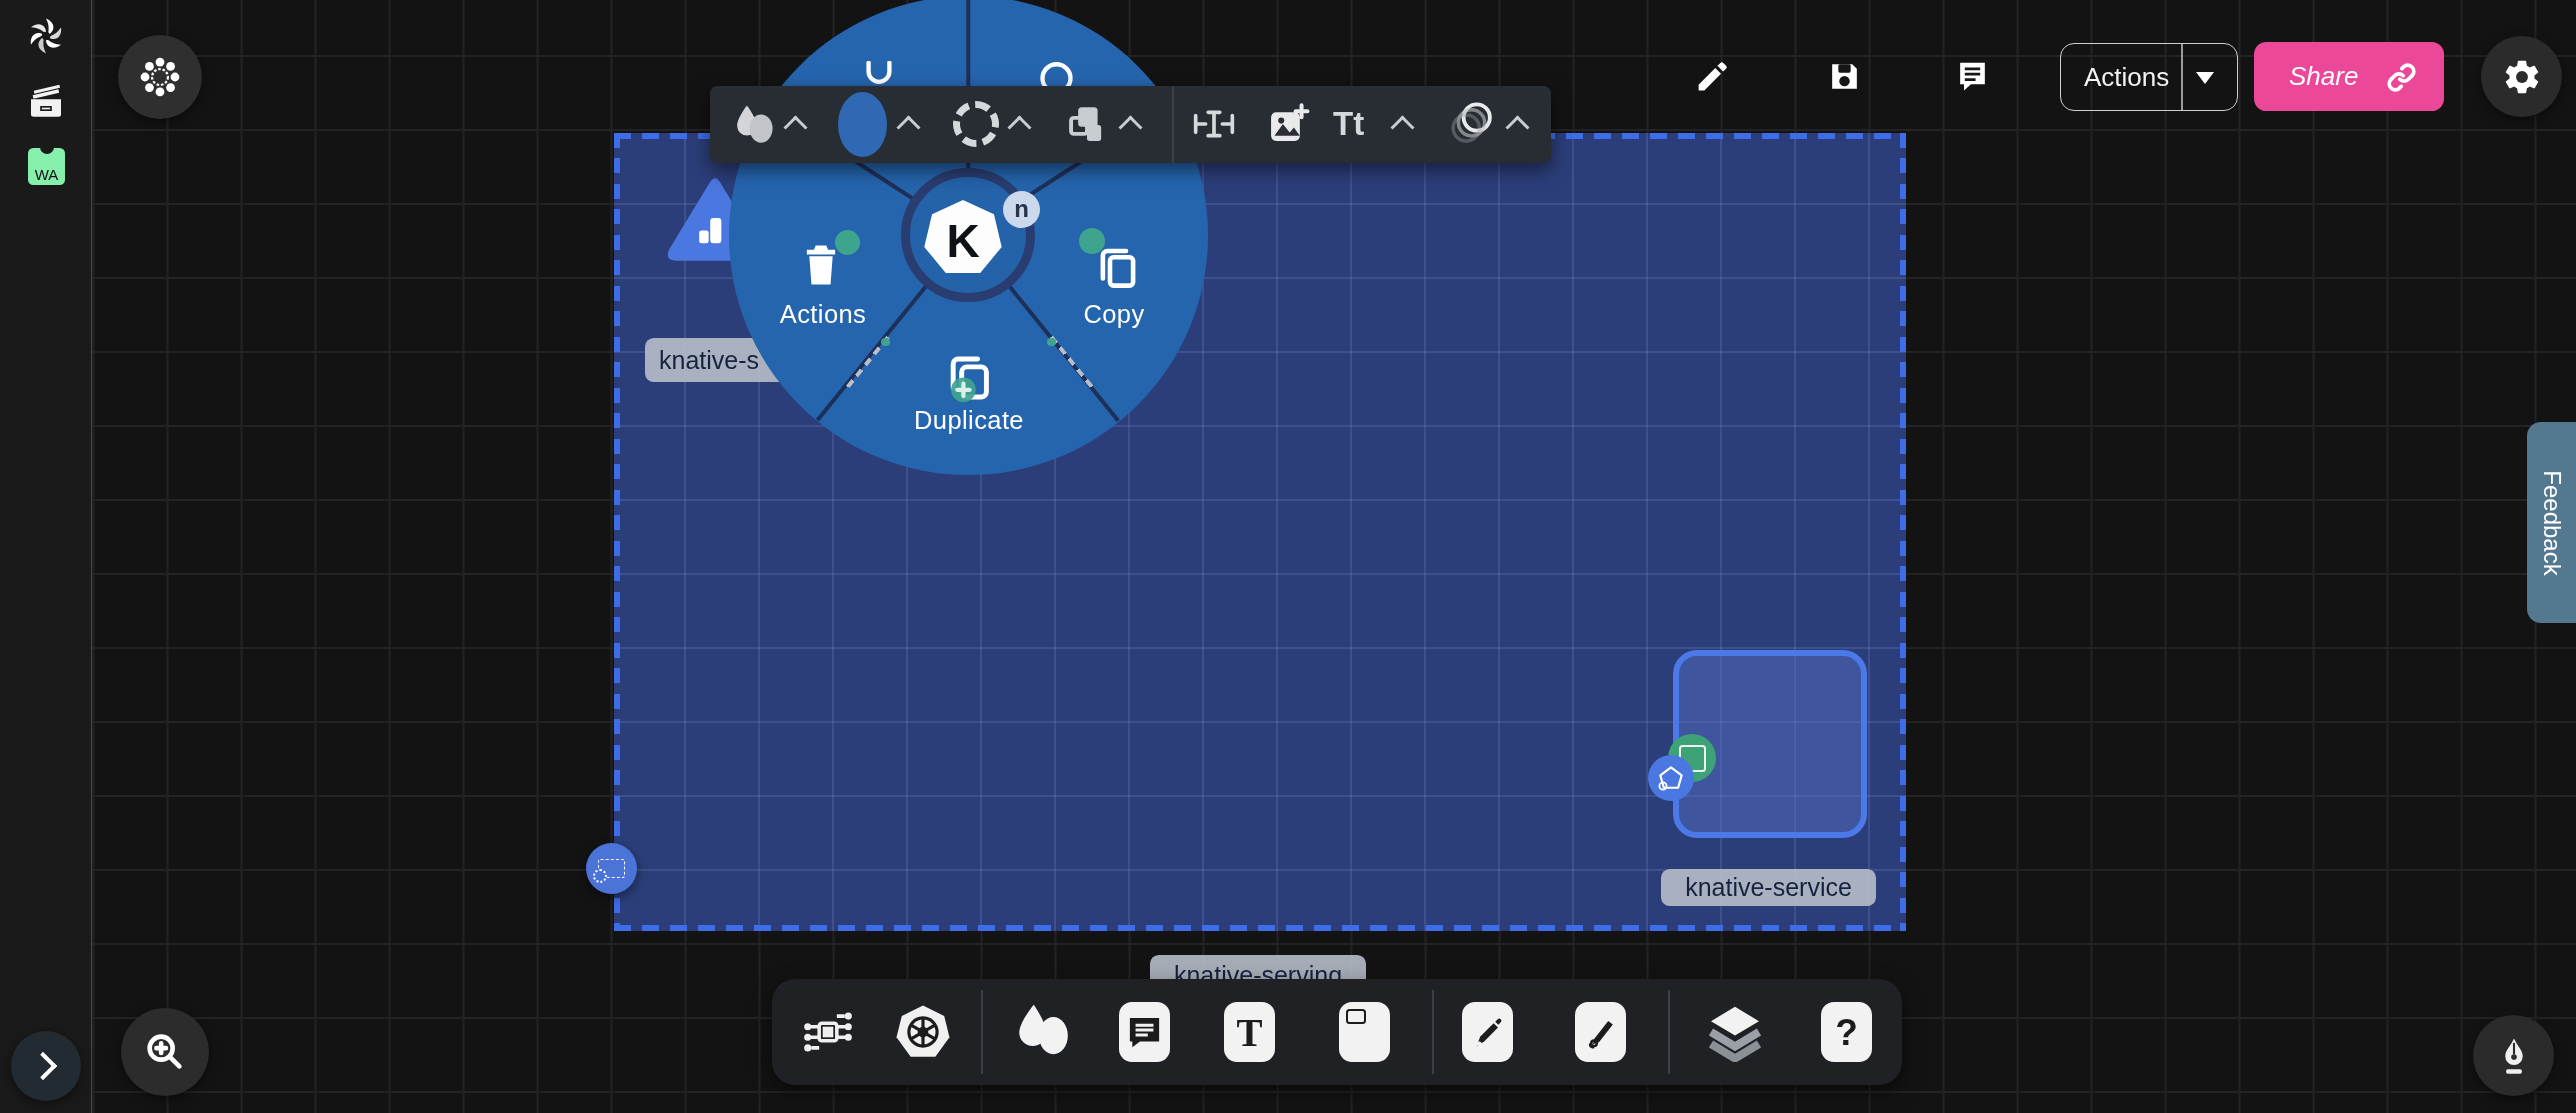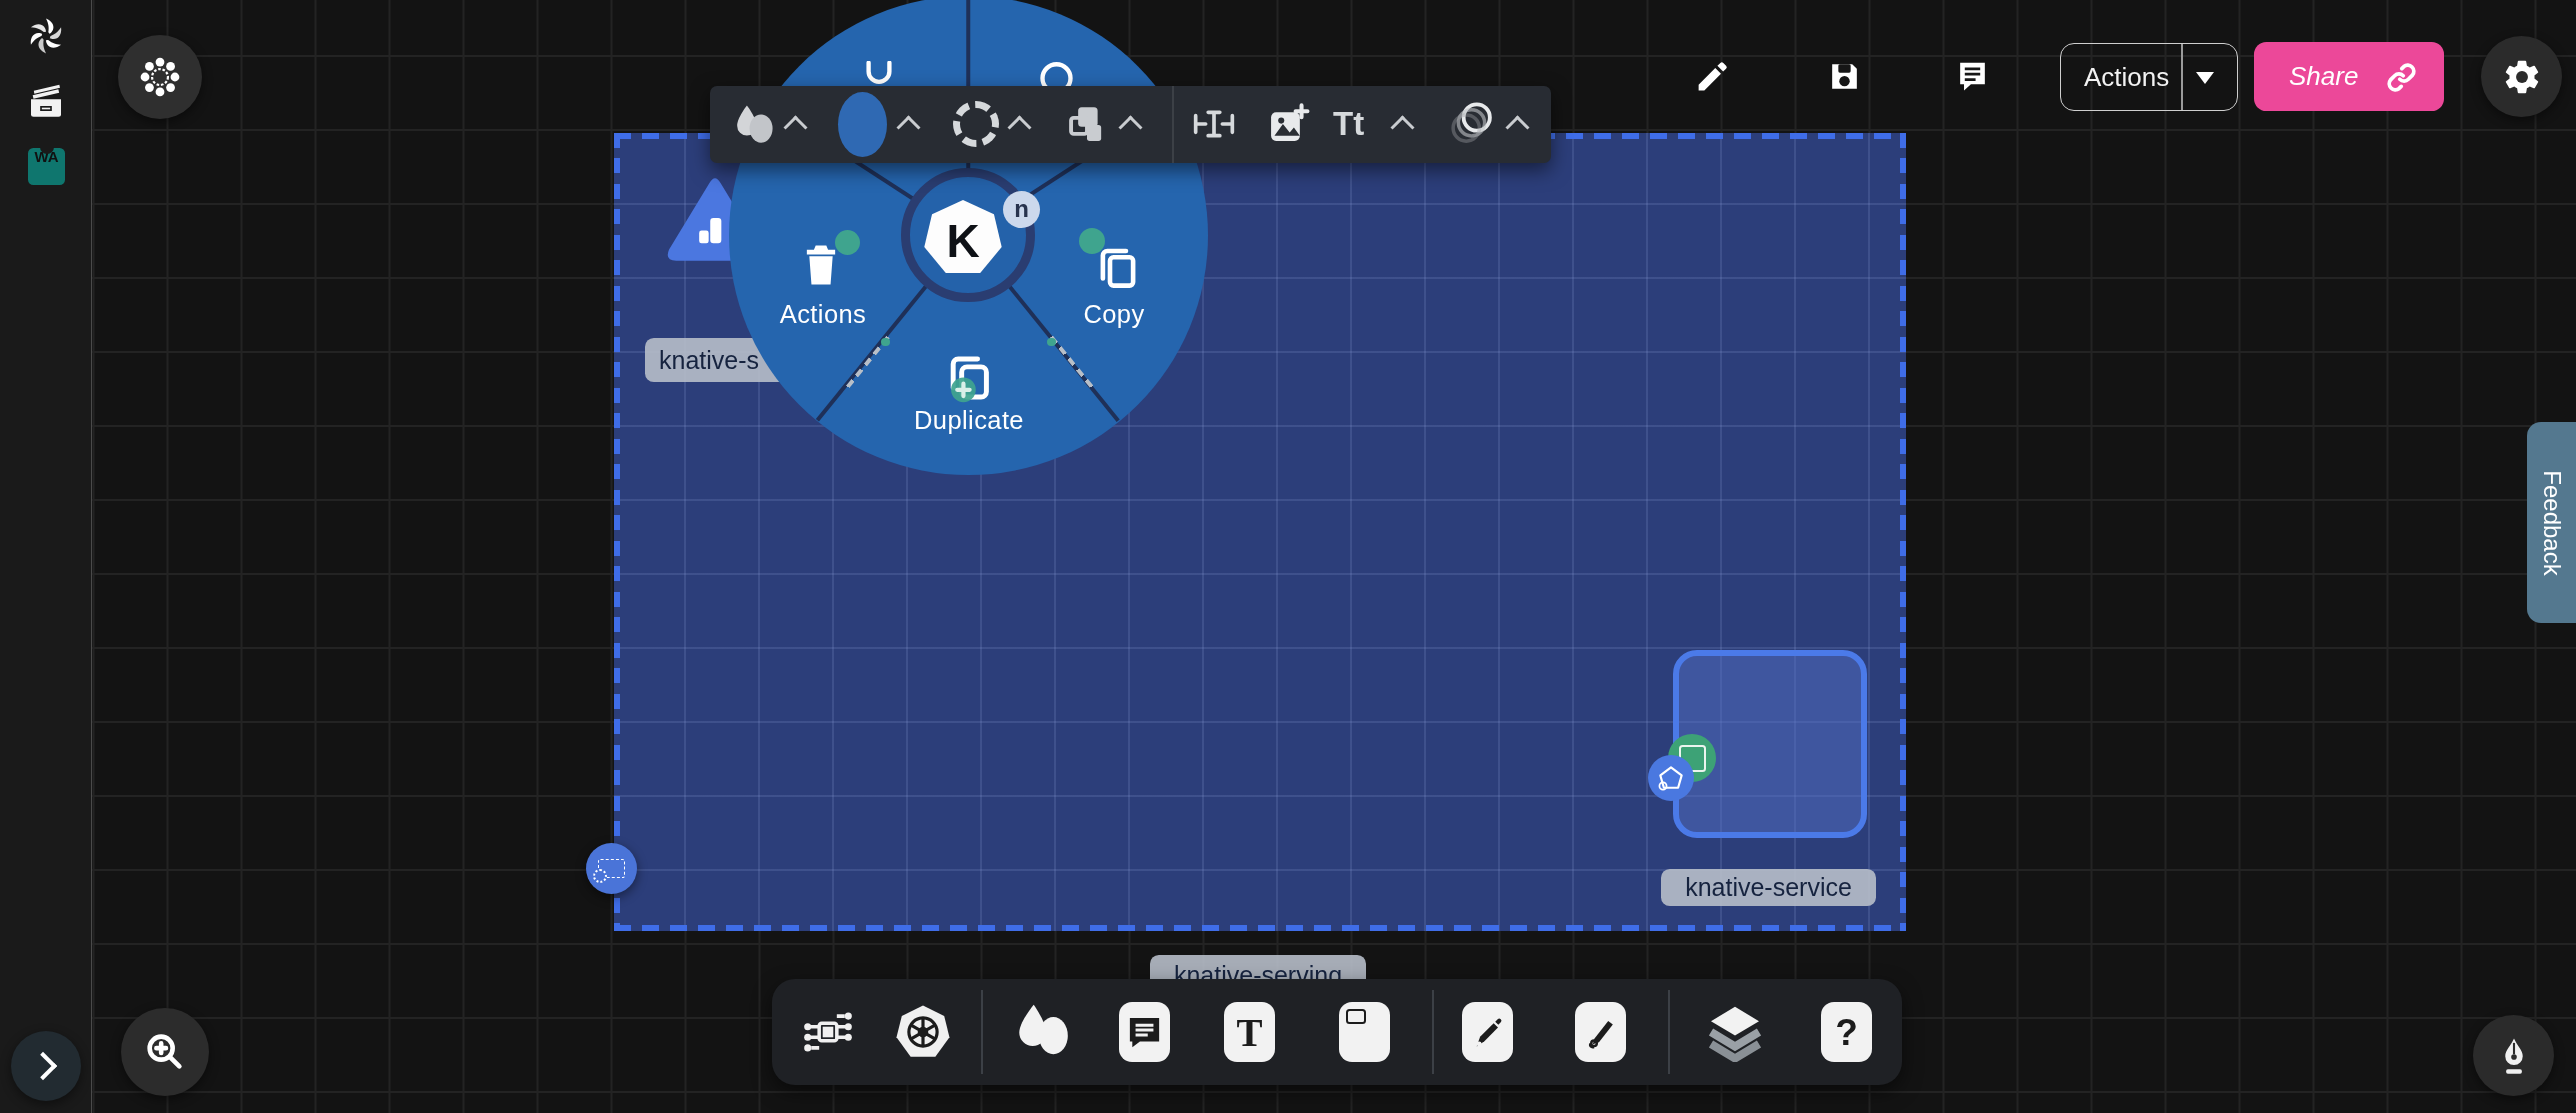--- a/index.html
+++ b/index.html
@@ -49,22 +49,22 @@
   
   #feedback{position:absolute;left:2527px;top:422px;width:49px;height:201px;background:#54788f;border-radius:14px 0 0 14px;
     display:flex;align-items:center;justify-content:center;z-index:6;}
   #feedback span{color:#fff;font-size:24px;transform:rotate(90deg);white-space:nowrap;}
   
   #node-rect{position:absolute;left:1673px;top:650px;width:194px;height:188px;border:6.2px solid #4b7ae8;border-radius:24px;
     background:rgba(86,116,205,.45);box-sizing:border-box;z-index:2;}
   .badge{position:absolute;border-radius:50%;display:flex;align-items:center;justify-content:center;z-index:3;}
   
   #sidebar{position:absolute;left:0;top:0;width:91px;height:1114px;background:#1a1a1a;border-right:1.8px solid #4a4a4a;z-index:8;}
-  #wa-badge{position:absolute;left:28px;top:148px;width:37px;height:37px;background:#0f766e;border-radius:5.3px;
-    display:flex;align-items:flex-start;justify-content:center;font-weight:700;font-size:15px;color:#111;padding-bottom:1.8px;box-sizing:border-box;}
+  #wa-badge{position:absolute;left:28px;top:148px;width:37px;height:37px;background:#86efac;border-radius:5.3px;
+    display:flex;align-items:flex-end;justify-content:center;font-weight:400;font-size:15px;color:#111;padding-bottom:1.8px;box-sizing:border-box;}
   #wa-notch{position:absolute;left:50%;top:-1.8px;width:14px;height:8px;margin-left:-7px;background:#1a1a1a;border-radius:0 0 7px 7px;}
   .z10{z-index:10;}
 </style>
 </head>
 <body>
 
 <div id="stage">
 
   <div id="canvas">
 

